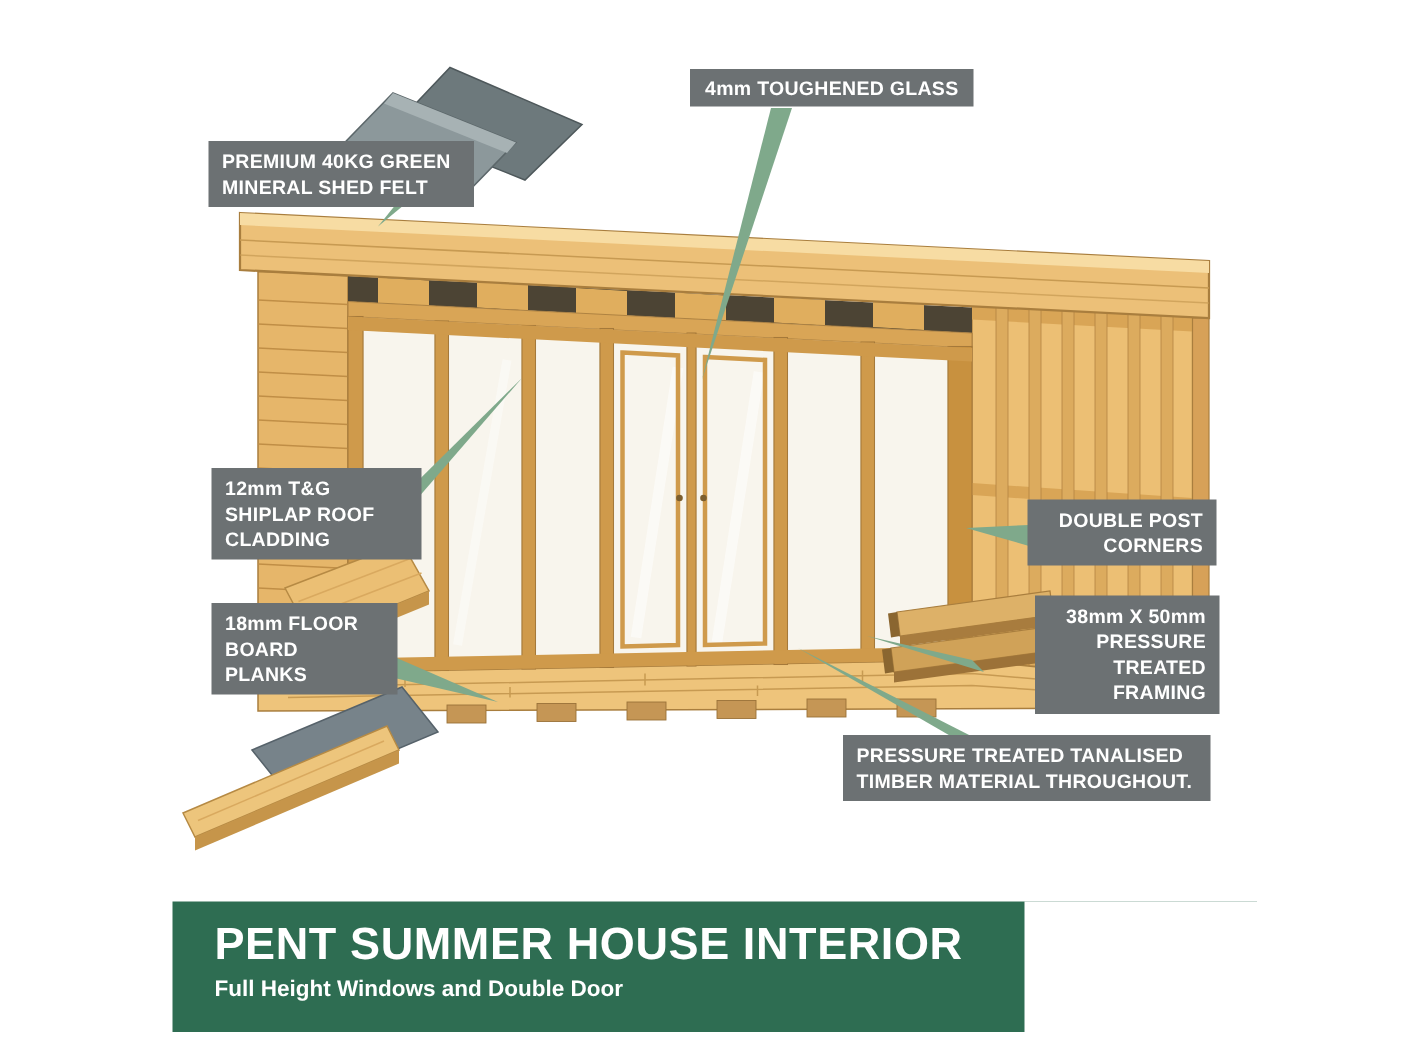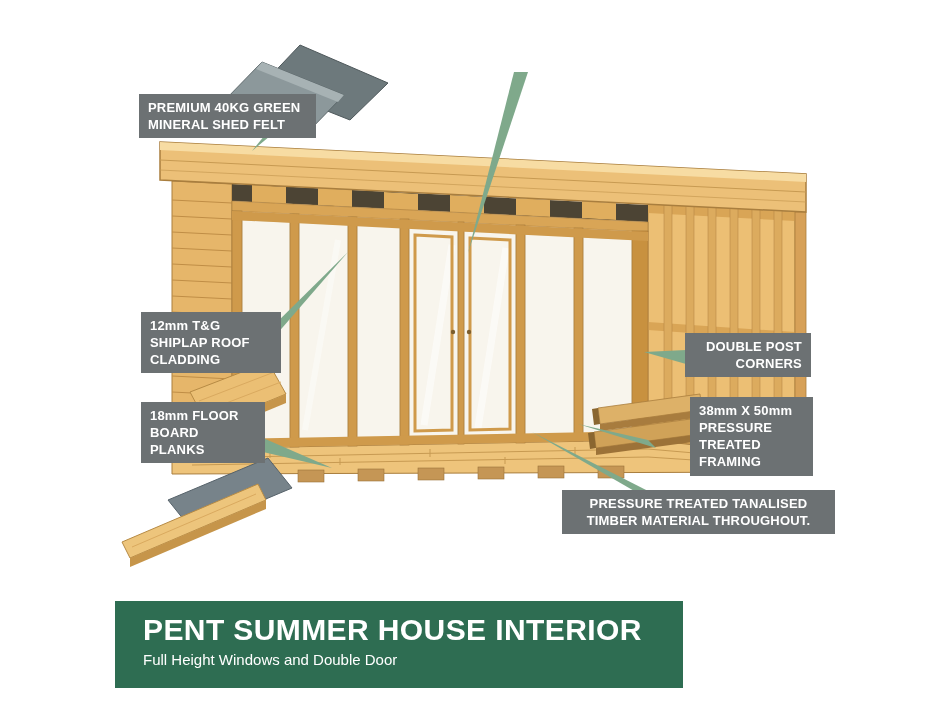--- a/index.html
+++ b/index.html
@@ -10,28 +10,28 @@
   #scene { position:absolute; left:0; top:0; width:940px; height:705px; }
 
   .callout { position:absolute; background:#6C7173; color:#ffffff;
     font-weight:700; font-size:13px; line-height:1.32; letter-spacing:.2px;
     padding:5px 9px; white-space:pre-line; }
   #callout-felt       { left:139px; top:46px;  width:177px;margin-top:48px; }
   #callout-glass      { left:460px; top:46px;  padding:4px 10px; }
   #callout-shiplap    { left:141px; top:312px; width:140px; }
   #callout-floor      { left:141px; top:402px; width:124px; }
   #callout-double-post{ left:685px; top:333px; width:126px; text-align:right; }
-  #callout-framing    { left:690px; top:397px; width:123px; text-align:left; }
-  #callout-tanalised  { left:562px; top:490px; width:273px; text-align:center; }
+  #callout-framing    { left:690px; top:397px; width:123px; text-align:right; }
+  #callout-tanalised  { left:562px; top:490px; width:245px; }
 
   #banner { position:absolute; left:115px; top:601px; width:723px; height:87px;
     background:#2E6D52; }
   #banner-text { position:absolute; left:28px; top:12px; color:#fff; }
   #banner-title { font-size:30px; font-weight:700; letter-spacing:.4px; line-height:1.1; }
-  #banner-subtitle { font-size:15px; font-weight:400; margin-top:5px; }
+  #banner-subtitle { font-size:15px; font-weight:700; margin-top:5px; }
 
   #logo-white { position:absolute; left:683px; top:601px; width:257px; height:87px;
     background:#ffffff; }
   #logo { position:absolute; left:695px; top:586px; width:114px; text-align:center; }
   #logo .shield-wrap { position:relative; width:104px; height:54px; margin:0 auto; }
   #logo svg { display:block; width:104px; height:54px; }
   #logo svg text { font-family:"Liberation Sans", sans-serif; }
   #logo-tagline { margin-top:5px; color:#0B8040; font-size:9px; font-weight:700;
     letter-spacing:1px; white-space:nowrap; }
 </style>
@@ -156,20 +156,21 @@
       <polygon points="263,336 263,350 348,252"></polygon>
       <polygon points="263,438 263,452 332,468"></polygon>
       <polygon points="686,350 686,364 644,352"></polygon>
       <polygon points="648,440 656,448 578,424"></polygon>
       <polygon points="636,492 650,492 532,432"></polygon>
     </g>
   </svg>
 
   <div class="callout" id="callout-felt">PREMIUM 40KG GREEN
 MINERAL SHED FELT</div>
+  <div class="callout" id="callout-glass">4mm TOUGHENED GLASS</div>
   <div class="callout" id="callout-shiplap">12mm T&amp;G
 SHIPLAP ROOF
 CLADDING</div>
   <div class="callout" id="callout-floor">18mm FLOOR
 BOARD PLANKS</div>
   <div class="callout" id="callout-double-post">DOUBLE POST
 CORNERS</div>
   <div class="callout" id="callout-framing">38mm X 50mm
 PRESSURE
 TREATED FRAMING</div>

